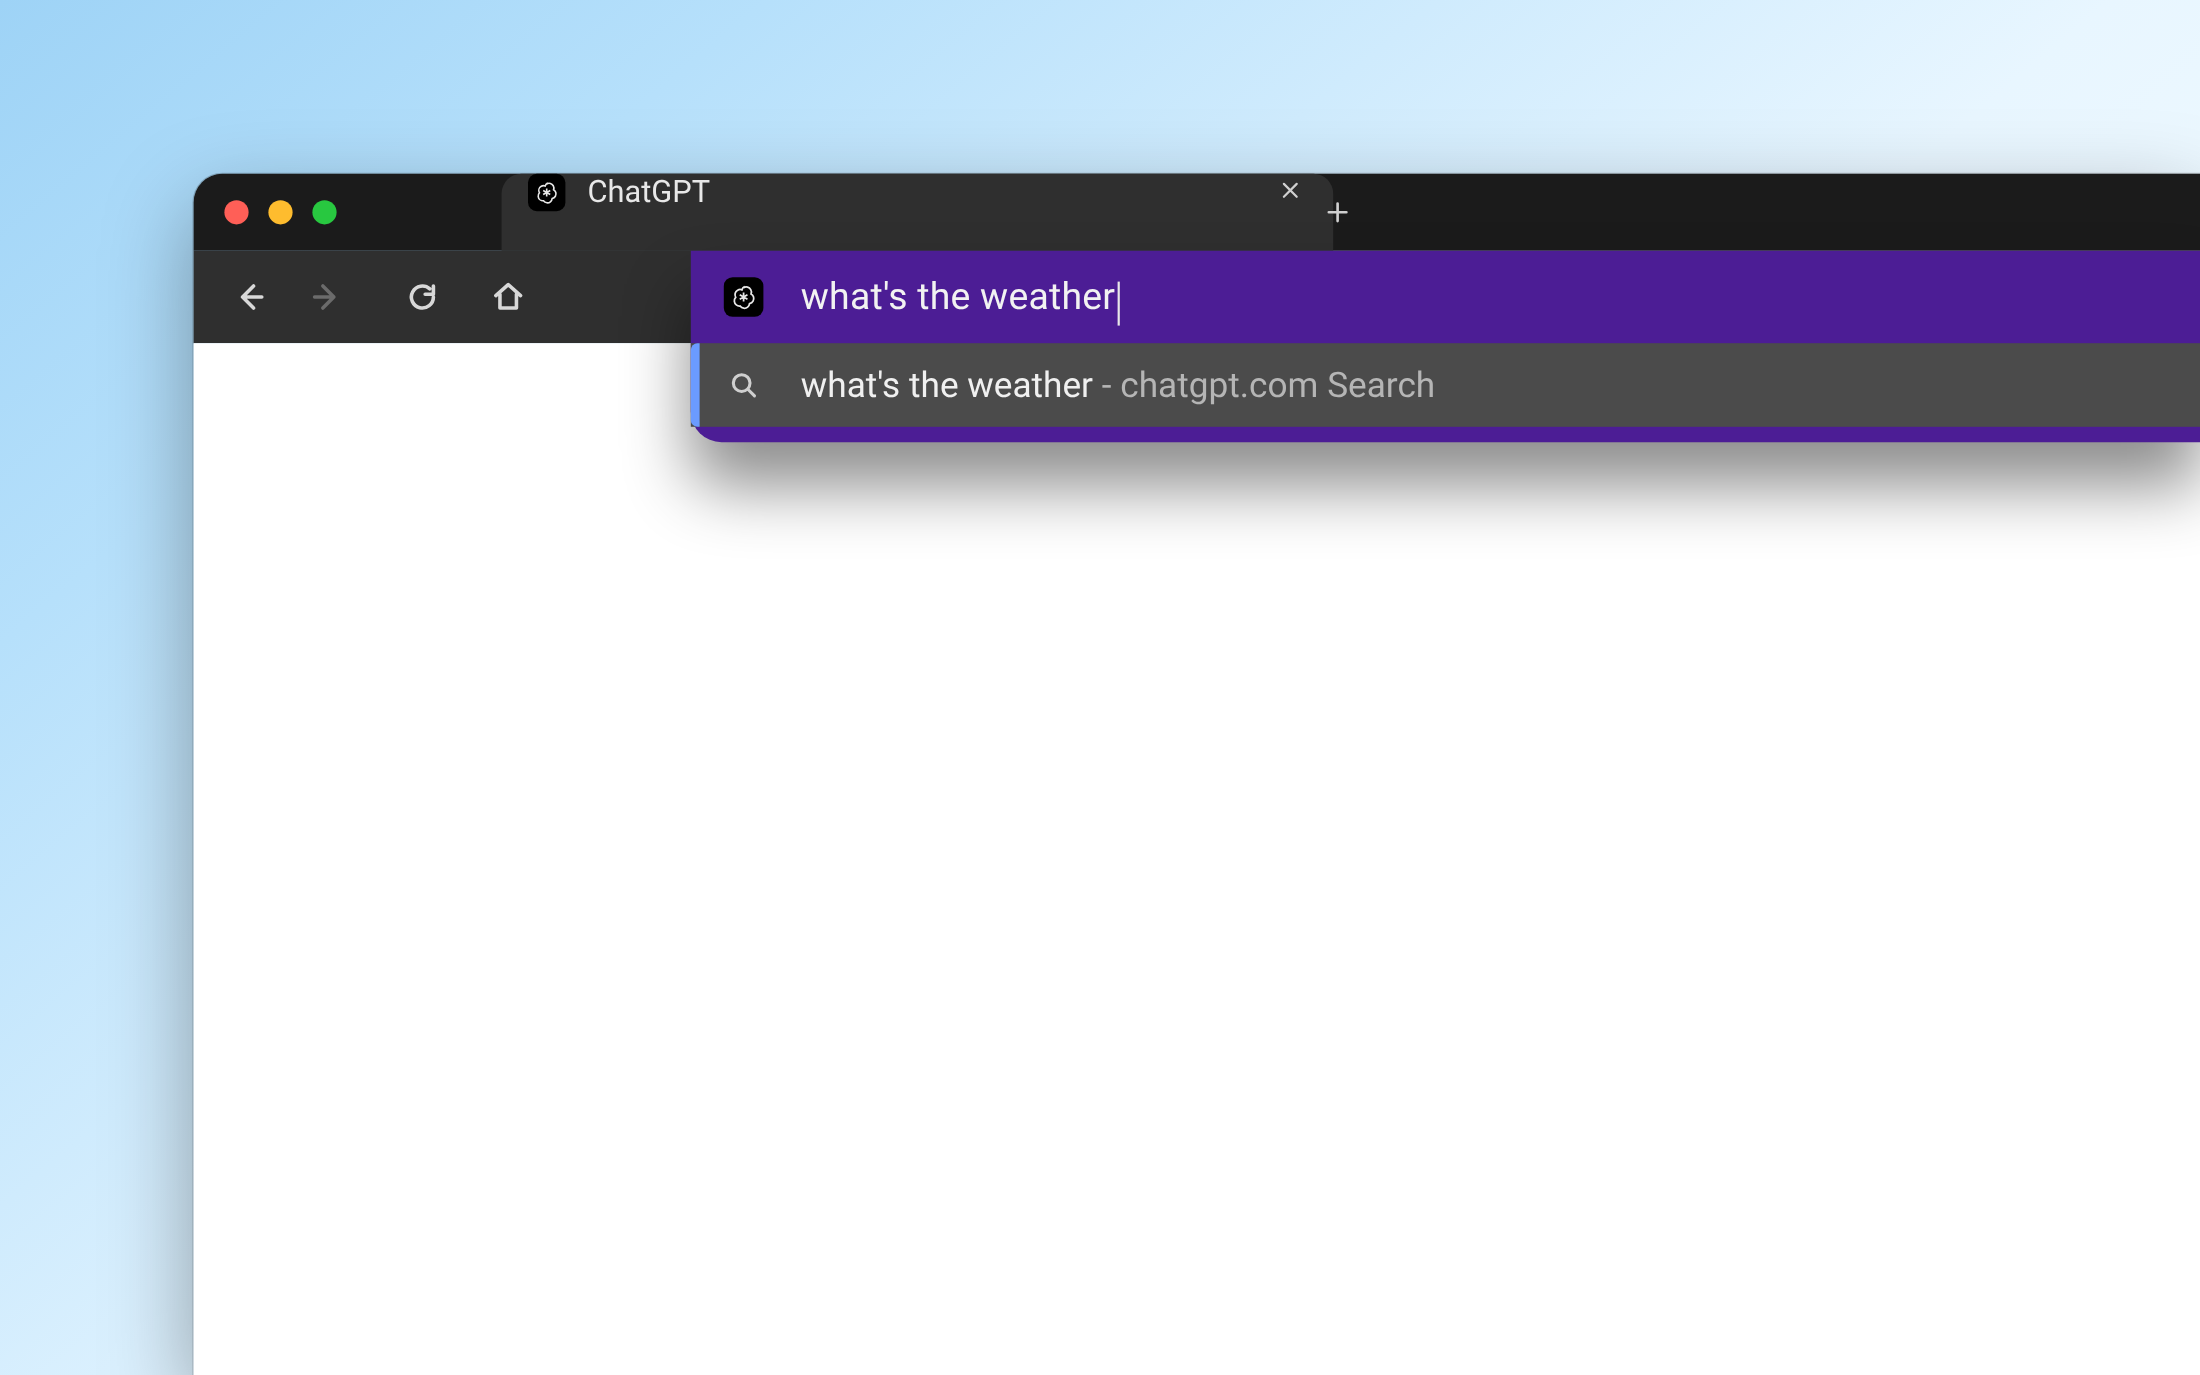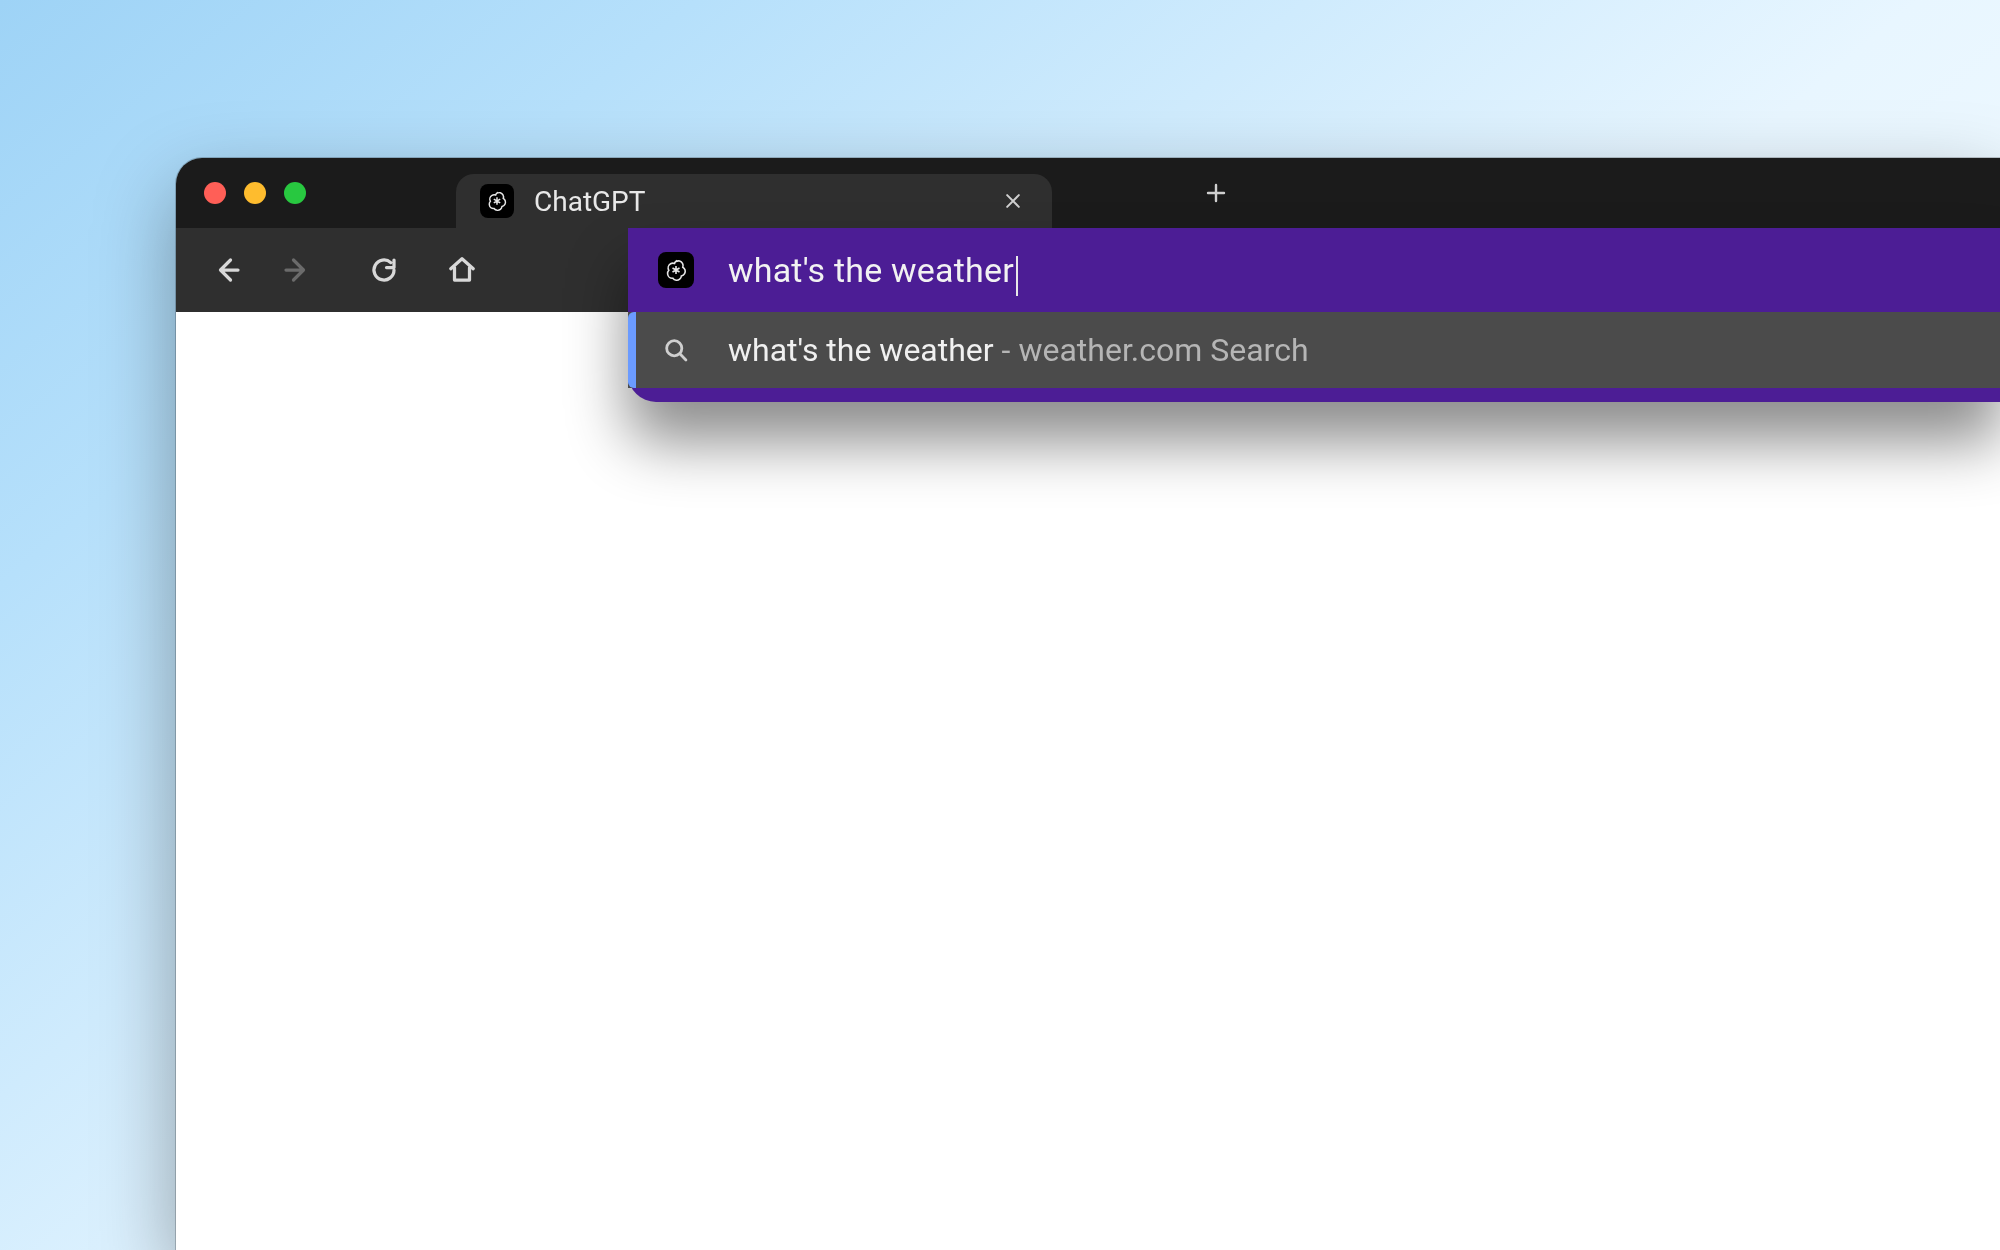--- a/index.html
+++ b/index.html
@@ -34,28 +34,27 @@
   .light { width: 22px; height: 22px; border-radius: 50%; }
   .light.red { background: #ff5f57; }
   .light.yellow { background: #febc2e; }
   .light.green { background: #28c840; }
 
   .tab {
     position: absolute;
     left: 280px;
     top: 0;
     bottom: 0;
-    width: 596px;
+    width: 756px;
     background: #2f2f2f;
     border-top-left-radius: 18px;
     border-top-right-radius: 18px;
     display: flex;
-    align-items: center;
+    align-items: flex-start;
     padding: 0 24px;
-    margin-top: 16px;
   }
   .tab .favicon {
     width: 34px; height: 34px; border-radius: 8px;
     background: #000;
     display: flex; align-items: center; justify-content: center;
     margin-right: 20px;
     flex-shrink: 0;
   }
   .tab-title { color: #e8e8e8; font-size: 28px; font-weight: 400; flex: 1; }
   .tab-close {
@@ -226,18 +225,18 @@
 
     <div class="omni-suggestion">
       <div class="accent"></div>
       <div class="search-icon">
         <svg viewBox="0 0 24 24" width="28" height="28">
           <circle cx="10.5" cy="10.5" r="6.5" stroke="#cfcfcf" stroke-width="2.4" fill="none"></circle>
           <path d="M15.5 15.5l5 5" stroke="#cfcfcf" stroke-width="2.4" stroke-linecap="round"></path>
         </svg>
       </div>
       <span class="sugg-text">
-        <span>what's the weather</span><span class="dim"> - </span><span class="dim">weather.com Search</span>
+        <span>what's the weather</span><span class="dim"> - </span><span class="dim">chatgpt.com Search</span>
       </span>
     </div>
   </div>
 
 </div>
 
 </body></html>

